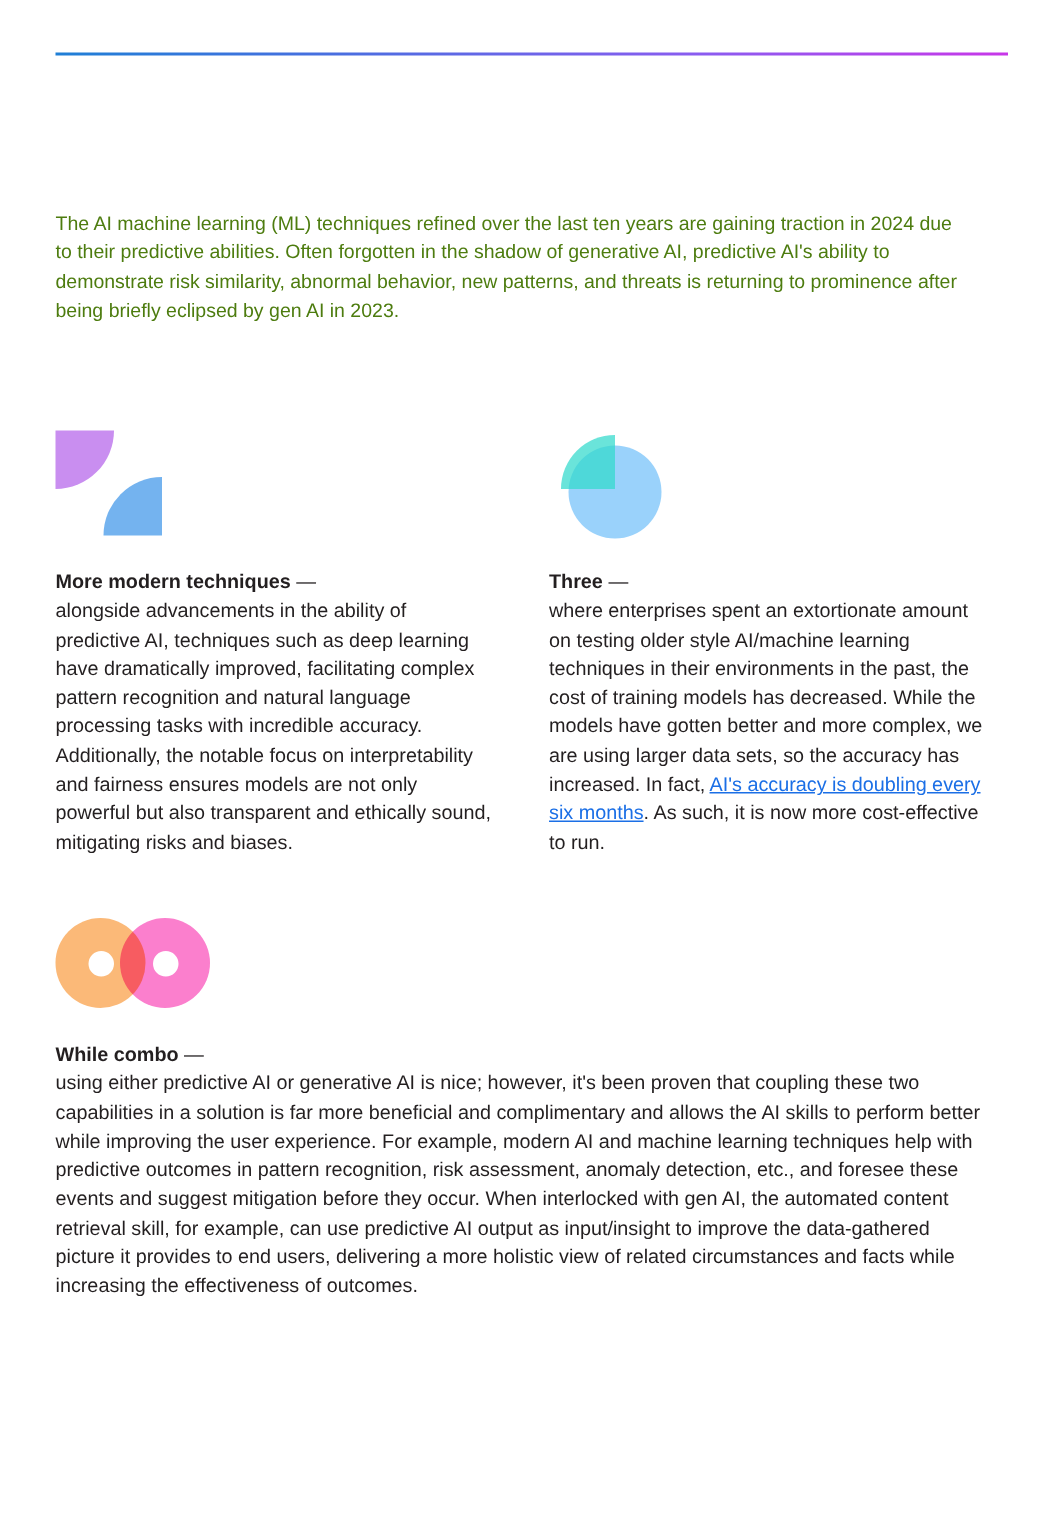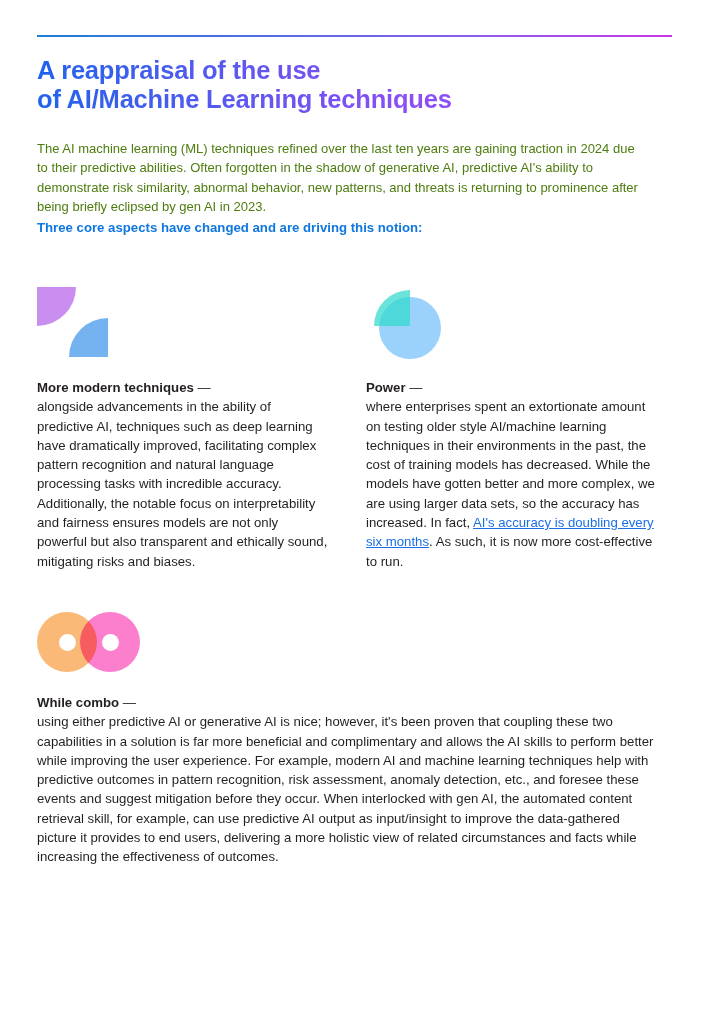--- a/index.html
+++ b/index.html
@@ -202,47 +202,44 @@
     margin-bottom: 19px;
   }
 </style>
 </head>
 <body>
 
 <div class="page">
 
   <div class="top-rule"></div>
 
-  <h1 class="title">A reappraisal of the use
-of AI/Machine Learning techniques</h1>
 
   <p class="intro">The AI machine learning (ML) techniques refined over the last ten years are gaining traction in 2024 due to their predictive abilities. Often forgotten in the shadow of generative AI, predictive AI's ability to demonstrate risk similarity, abnormal behavior, new patterns, and threats is returning to prominence after being briefly eclipsed by gen AI in 2023.</p>
 
-  <p class="lede">Three core aspects have changed and are driving this notion:</p>
 
   <div class="cols">
 
     <div class="col">
       <div class="icon-box">
         <div class="q-purple"></div>
         <div class="q-blue"></div>
       </div>
       <p class="sec-body">
         <span class="sec-title">More modern techniques</span><span> —</span><br>
         <span>alongside advancements in the ability of predictive AI, techniques such as deep learning have dramatically improved, facilitating complex pattern recognition and natural language processing tasks with incredible accuracy. Additionally, the notable focus on interpretability and fairness ensures models are not only powerful but also transparent and ethically sound, mitigating risks and biases.</span>
       </p>
     </div>
 
     <div class="col">
       <div class="icon-box">
         <div class="pie-circle"></div>
         <div class="pie-quarter"></div>
       </div>
       <p class="sec-body">
-        <span class="sec-title">Power</span><span> —</span><br>
+        <span class="sec-title">Three</span><span> —</span><br>
         <span>where enterprises spent an extortionate amount on testing older style AI/machine learning techniques in their environments in the past, the cost of training models has decreased. While the models have gotten better and more complex, we are using larger data sets, so the accuracy has increased. In fact, </span><a class="link" href="#">AI's accuracy is doubling every six months</a><span>. As such, it is now more cost-effective to run.</span>
       </p>
     </div>
 
   </div>
 
   <div class="wide">
     <div class="icon-box">
       <div class="donut donut-orange"></div>
       <div class="donut donut-pink"></div>

